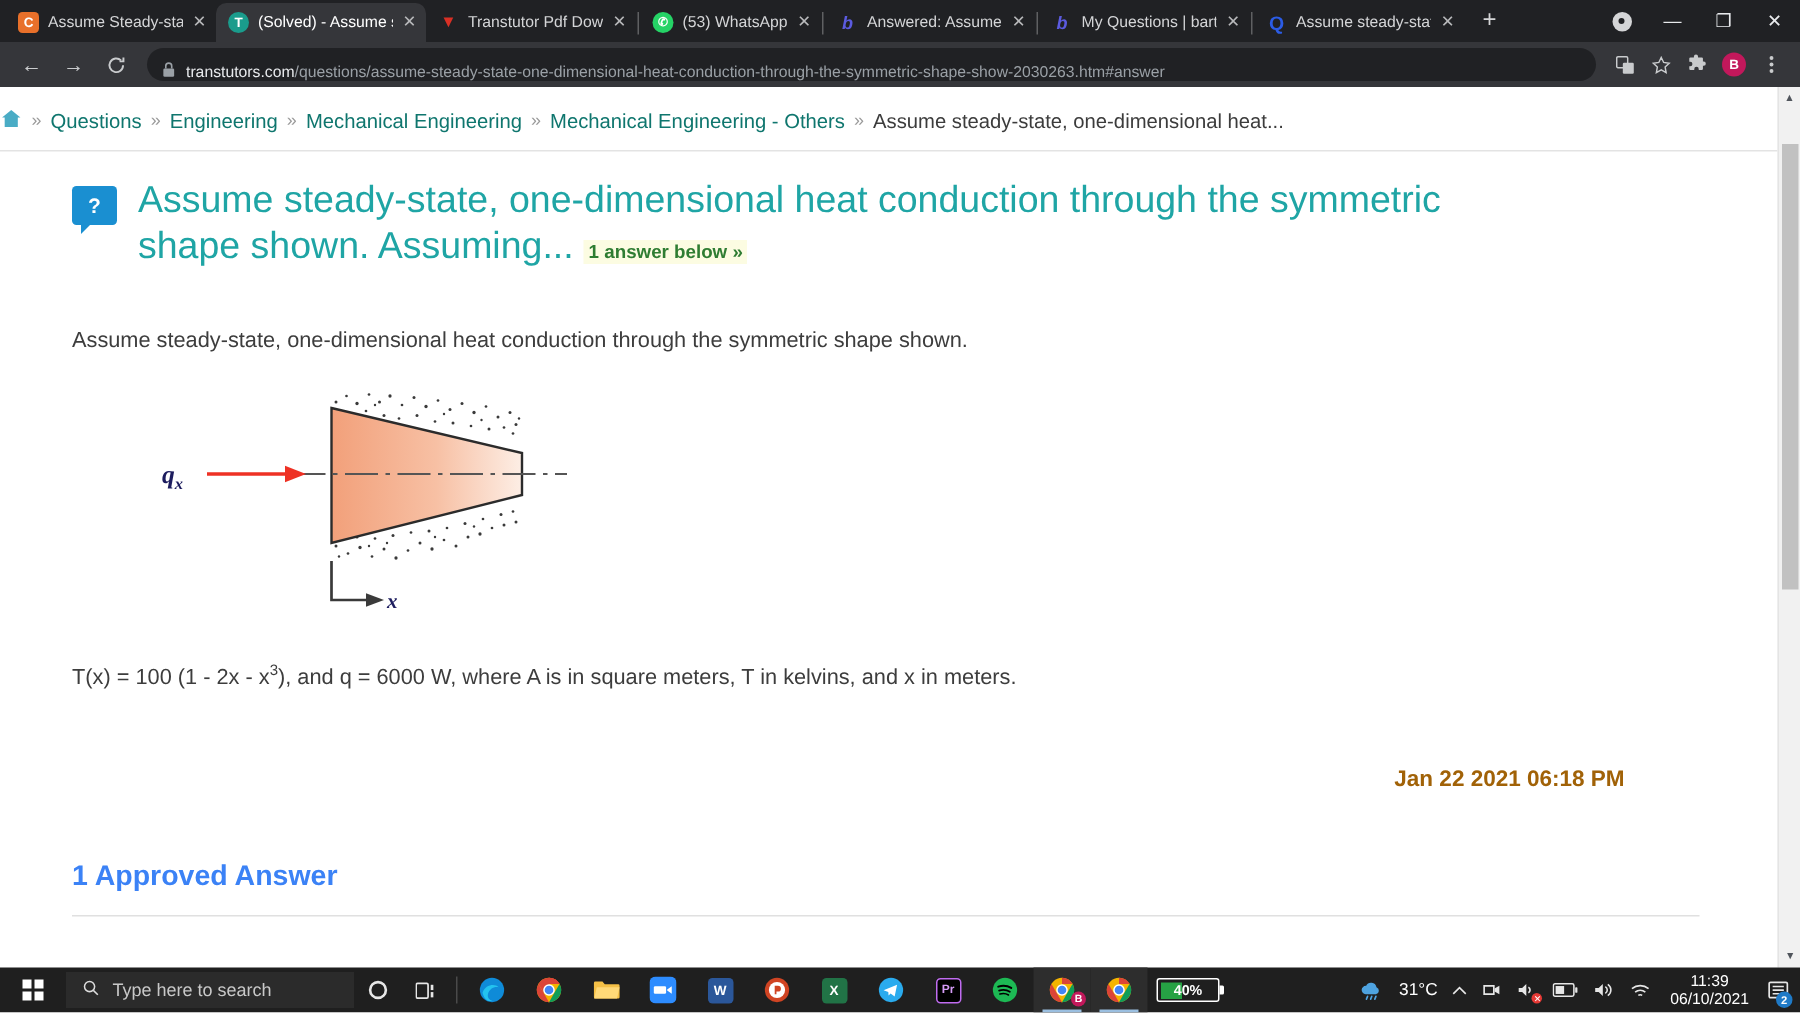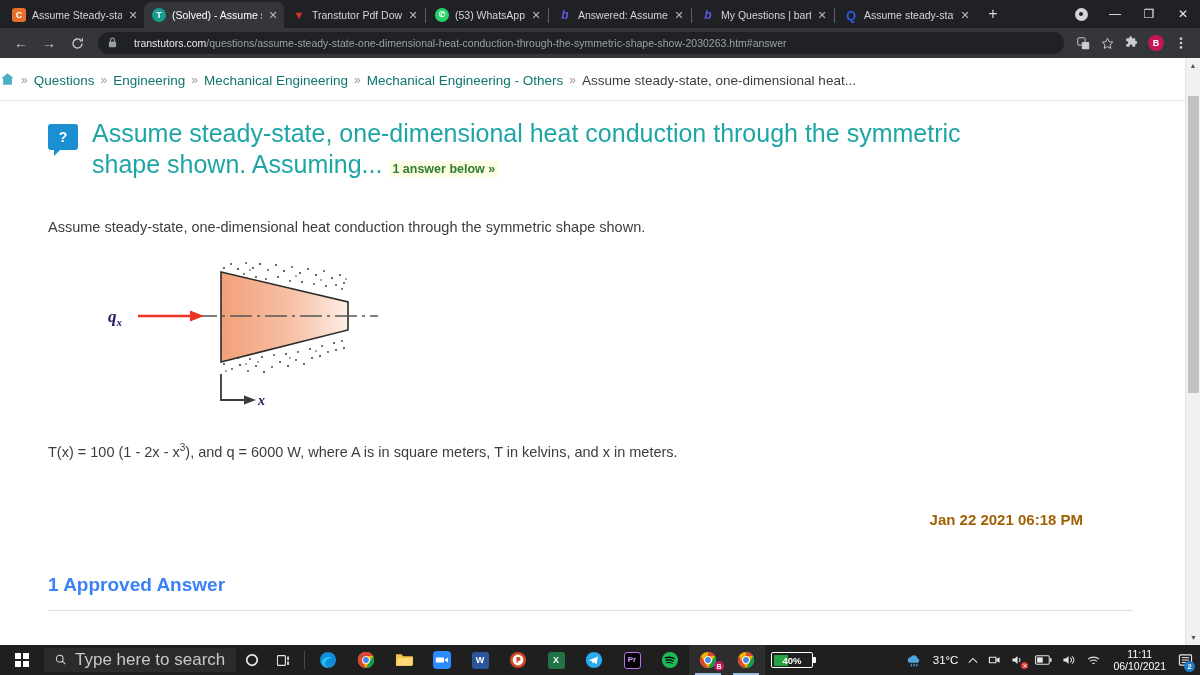--- a/index.html
+++ b/index.html
@@ -65,21 +65,21 @@
   .toolbar {
     height:30px; background:#35363a; display:flex; align-items:center;
     padding: 0 8px; gap:2px;
   }
   .navbtn {
     width:26px;height:26px;display:flex;align-items:center;justify-content:center;
     color:#c9cbcd; font-size:14px;
   }
   .omnibox {
     flex:1; height:22px; background:#202124; border-radius:11px;
-    display:flex; align-items:center; padding:0 10px; gap:17px;
+    display:flex; align-items:flex-end; padding:0 10px; gap:7px;
     margin-left:6px; margin-right:6px; overflow:hidden;
   }
   .omnibox .lock { font-size:9px; color:#9aa0a6; }
   .urltext { font-size:10.5px; color:#9aa0a6; white-space:nowrap; }
   .urltext .host { color:#e8eaed; }
   .tbicon {
     width:22px;height:26px;display:flex;align-items:center;justify-content:center;
     color:#c9cbcd; font-size:12px;
   }
   .profile-av {
@@ -174,21 +174,21 @@
   }
   .startbtn {
     width:44px;height:30px;display:flex;align-items:center;justify-content:center;
   }
   .winlogo { width:14px;height:14px; display:grid; grid-template-columns:1fr 1fr;
     grid-template-rows:1fr 1fr; gap:1.6px; }
   .winlogo i { background:#fff; display:block; }
   .tbsearch {
     width:192px; height:24px; background:#2b2b2b;
     display:flex; align-items:center; gap:9px; padding-left:11px;
-    color:#c8c8c8; font-size:17px;
+    color:#c8c8c8; font-size:12px;
   }
   .tbsearch .sico { font-size:11px; color:#dcdcdc; }
   .tbicon-btn {
     width:32px; height:30px; display:flex; align-items:center; justify-content:center;
     color:#e6e6e6; font-size:13px; position:relative;
   }
   .tb-divider { width:1px; height:18px; background:#4a4a4a; margin:0 4px; }
   .appicon {
     width:17px;height:17px; border-radius:3px;
     display:flex;align-items:center;justify-content:center;
@@ -644,21 +644,21 @@
           </svg>
       </div>
       <div class="tslot">
         <svg width="15" height="12" viewBox="0 0 16 13">
             <path d="M2 5.5A9.5 9.5 0 0 1 14 5.5" stroke="#e6e6e6" stroke-width="1.2" fill="none"></path>
             <path d="M4.3 8A6 6 0 0 1 11.7 8" stroke="#e6e6e6" stroke-width="1.2" fill="none"></path>
             <path d="M6.6 10.4a2.6 2.6 0 0 1 2.8 0" stroke="#e6e6e6" stroke-width="1.2" fill="none"></path>
           </svg>
       </div>
       <div class="clock">
-        <div>11:11</div>
+        <div>11:39</div>
         <div>06/10/2021</div>
       </div>
       <div class="tslot notif">
         <svg width="15" height="14" viewBox="0 0 16 15">
             <rect x="1.5" y="2" width="13" height="11" rx="1" fill="none" stroke="#e6e6e6" stroke-width="1.2"></rect>
             <line x1="4" y1="5" x2="12" y2="5" stroke="#e6e6e6" stroke-width="1.1"></line>
             <line x1="4" y1="7.6" x2="12" y2="7.6" stroke="#e6e6e6" stroke-width="1.1"></line>
             <line x1="4" y1="10.2" x2="9" y2="10.2" stroke="#e6e6e6" stroke-width="1.1"></line>
           </svg>
         <span class="nbadge">2</span>

